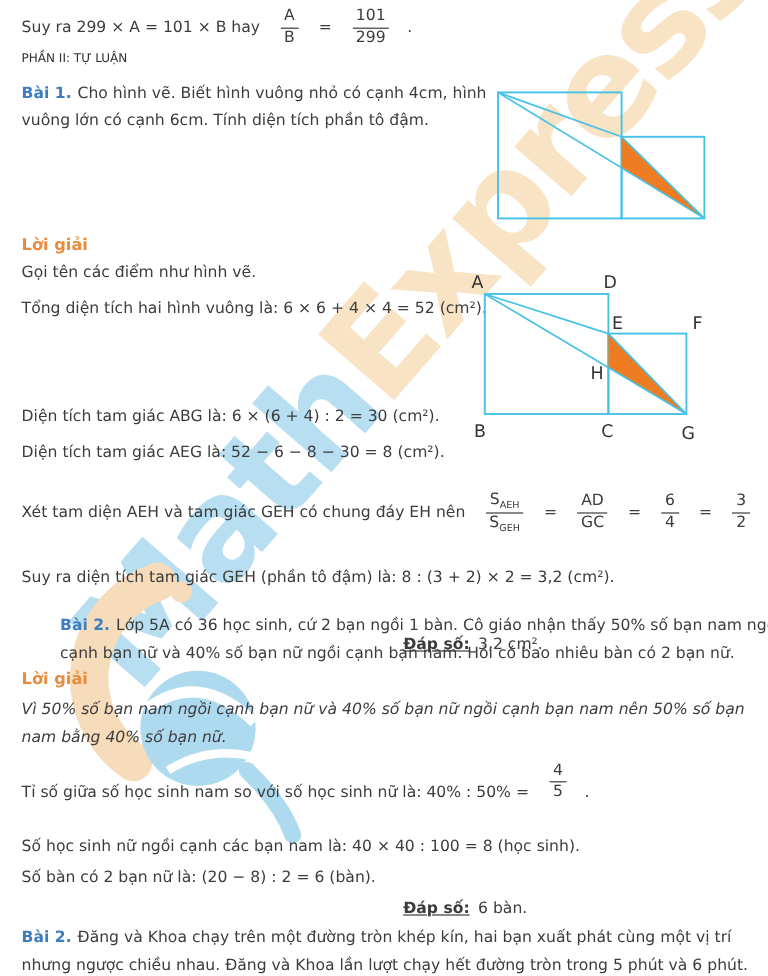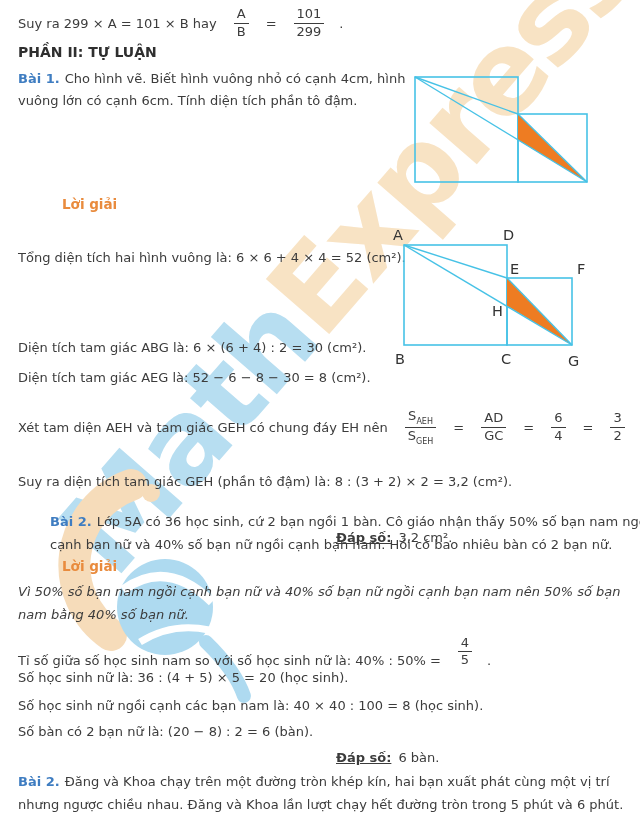--- a/index.html
+++ b/index.html
@@ -2,22 +2,22 @@
 <html><head>
 <meta charset="utf-8">
 <style>
   html,body{margin:0;padding:0;background:#fff;}
   .page{position:relative;width:640px;height:813px;background:#ffffff;overflow:hidden;
         font-family:"DejaVu Sans","Liberation Sans",sans-serif;font-size:13px;color:#3c3c3c;}
   .abs{position:absolute;}
   .row{display:flex;align-items:center;gap:15px;white-space:nowrap;}
   .para{line-height:22px;}
   .bai-label{font-weight:700;color:#3f7dc1;margin-right:5px;}
-  .loigiai{font-weight:700;color:#e98b3d;font-size:13.5px;margin-left:44px;}
-  .heading{font-weight:700;font-size:14px;color:#2f2f2f;}
+  .loigiai{font-weight:700;color:#e98b3d;font-size:13.5px;}
+  .heading{font-weight:400;font-size:10px;color:#2f2f2f;}
   .solline{line-height:20px;white-space:nowrap;}
   .frac{display:inline-flex;flex-direction:column;align-items:center;vertical-align:middle;
         line-height:1.25;margin:0 2px;}
   .frac .num{border-bottom:1.4px solid #3c3c3c;padding:0 3px;}
   .frac .den{padding:0 3px;}
   sub{font-size:8px;}
   .dapso-label{font-weight:700;text-decoration:underline;margin-right:7px;}
   .dot{margin-left:-2px;}
   
   .wm-text{position:absolute;left:128px;top:478px;height:115px;line-height:1;white-space:nowrap;
@@ -70,20 +70,21 @@
     <rect x="5" y="4" width="103" height="105" fill="none" stroke="#47c2e6" stroke-width="1.6"></rect>
     <rect x="108" y="41" width="69" height="68" fill="none" stroke="#47c2e6" stroke-width="1.6"></rect>
     <polygon points="108,41 108,67 177,109" fill="#ee7c22" stroke="none"></polygon>
     <line x1="5" y1="4" x2="108" y2="41" stroke="#47c2e6" stroke-width="1.4"></line>
     <line x1="108" y1="41" x2="177" y2="109" stroke="#47c2e6" stroke-width="1.4"></line>
     <line x1="5" y1="4" x2="177" y2="109" stroke="#47c2e6" stroke-width="1.4"></line>
   </svg>
 
   <div class="abs loigiai" style="left:18px;top:196px;">Lời giải</div>
 
+  <div class="abs solline" style="left:18px;top:218px;">Gọi tên các điểm như hình vẽ.</div>
   <div class="abs solline" style="left:18px;top:248px;">Tổng diện tích hai hình vuông là: 6 × 6 + 4 × 4 = 52 (cm²).</div>
   <div class="abs solline" style="left:18px;top:338px;">Diện tích tam giác ABG là: 6 × (6 + 4) : 2 = 30 (cm²).</div>
   <div class="abs solline" style="left:18px;top:368px;">Diện tích tam giác AEG là: 52 − 6 − 8 − 30 = 8 (cm²).</div>
 
   <svg class="abs figsvg" style="left:391px;top:226px;" width="202" height="152" viewBox="0 0 202 152">
     <rect x="13" y="19" width="103" height="100" fill="none" stroke="#47c2e6" stroke-width="1.6"></rect>
     <rect x="116" y="52" width="65" height="67" fill="none" stroke="#47c2e6" stroke-width="1.6"></rect>
     <polygon points="116,52 116,80 181,119" fill="#ee7c22" stroke="none"></polygon>
     <line x1="13" y1="19" x2="116" y2="52" stroke="#47c2e6" stroke-width="1.4"></line>
     <line x1="116" y1="52" x2="181" y2="119" stroke="#47c2e6" stroke-width="1.4"></line>
@@ -138,21 +139,20 @@
 
   <div class="abs row" style="left:18px;top:628px;height:40px;align-items:flex-end;">
     <span>Tỉ số giữa số học sinh nam so với số học sinh nữ là: 40% : 50% =</span>
     <span class="frac">
       <span class="num">4</span>
       <span class="den">5</span>
     </span>
     <span class="dot">.</span>
   </div>
 
-  <div class="abs solline" style="left:18px;top:668px;">Số học sinh nữ là: 36 : (4 + 5) × 5 = 20 (học sinh).</div>
   <div class="abs solline" style="left:18px;top:696px;">Số học sinh nữ ngồi cạnh các bạn nam là: 40 × 40 : 100 = 8 (học sinh).</div>
   <div class="abs solline" style="left:18px;top:722px;text-align:right;">Số bàn có 2 bạn nữ là: (20 − 8) : 2 = 6 (bàn).</div>
 
   <div class="abs" style="left:336px;top:750px;">
     <span class="dapso-label">Đáp số:</span><span>6 bàn.</span>
   </div>
 
   <div class="abs para" style="left:18px;top:770px;width:606px;line-height:23px;">
     <span class="bai-label">Bài 2.</span><span>Đăng và Khoa chạy trên một đường tròn khép kín, hai bạn xuất phát cùng một vị trí nhưng ngược chiều nhau. Đăng và Khoa lần lượt chạy hết đường tròn trong 5 phút và 6 phút. Hỏi sau</span>
   </div>

